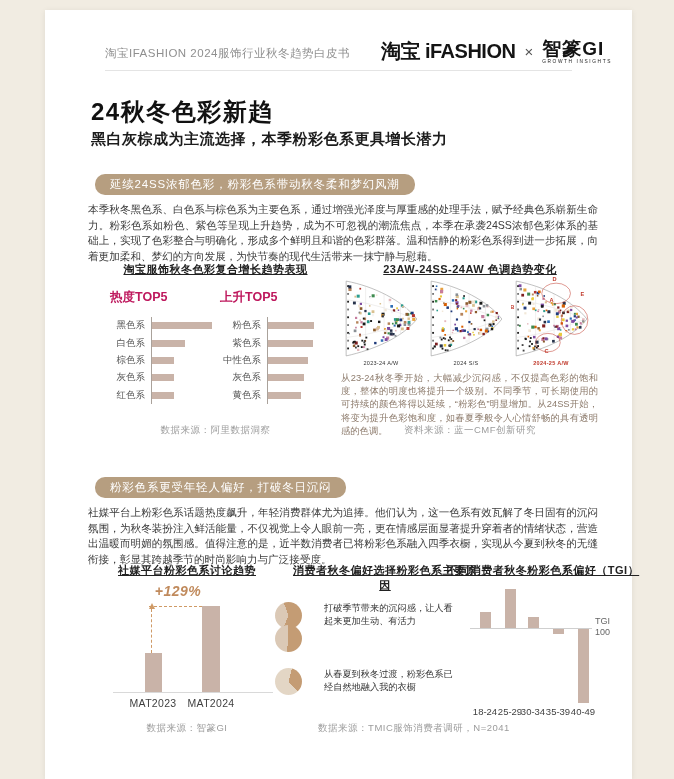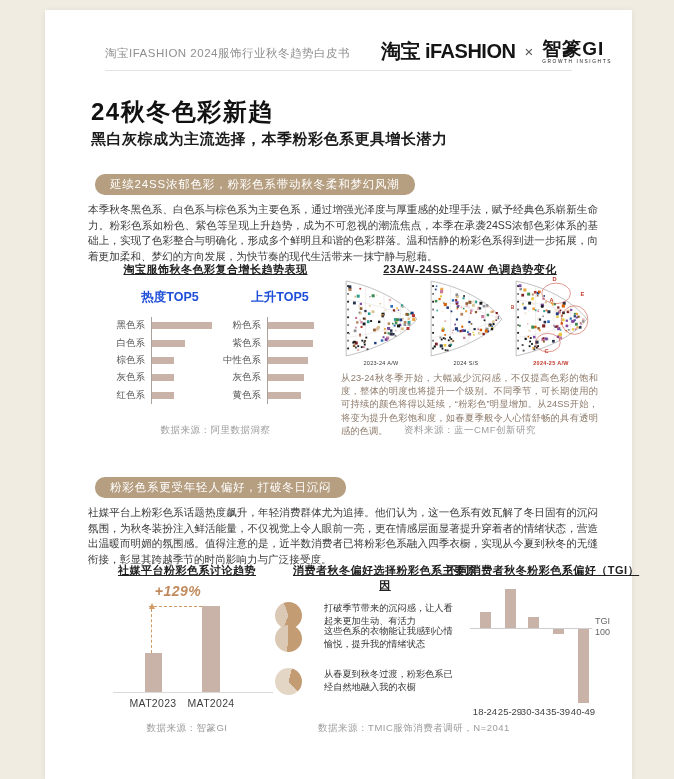--- a/index.html
+++ b/index.html
@@ -19,21 +19,21 @@
   
   .page-title{left:46px;top:86px;font-size:24px;font-weight:800;color:#111;letter-spacing:1.5px;}
   .page-subtitle{left:46px;top:120px;font-size:15px;font-weight:600;color:#1c1c1c;letter-spacing:.5px;}
   .badge{left:50px;display:inline-block;background:var(--tan);color:#fff;border-radius:10px;padding:3px 15px;font-size:11.5px;letter-spacing:.8px;white-space:nowrap;}
   .para{left:43px;width:510px;font-size:10.6px;line-height:15.6px;color:#3b3b3b;text-align:justify;}
   
   .panel-title{font-size:11px;font-weight:700;color:#222;text-align:center;letter-spacing:.5px;text-decoration:underline;}
   .src{font-size:9.5px;color:#9c9c9c;text-align:center;letter-spacing:.5px;}
   
   #growth-panel{left:43px;top:252px;width:255px;height:170px;}
-  .grp-header{position:absolute;top:27px;width:120px;text-align:center;font-size:12.5px;font-weight:700;color:#1d4ed8;}
+  .grp-header{position:absolute;top:27px;width:120px;font-size:12.5px;font-weight:700;color:#be185d;}
   .bar-col{position:absolute;top:55px;display:flex;flex-direction:column;}
   .bar-row{display:flex;align-items:center;height:17.4px;}
   .bar-label{text-align:right;padding-right:6px;font-size:9.5px;color:#555;white-space:nowrap;}
   .bar-track{border-left:1px solid #aaa29b;align-self:stretch;display:flex;align-items:center;}
   .bar-fill{height:7px;background:var(--bar);}
   
   #tone-panel{left:295px;top:252px;width:260px;height:170px;}
   #cones{position:absolute;left:1px;top:15px;display:flex;gap:5px;}
   .cone{width:80px;display:flex;flex-direction:column;align-items:center;position:relative;}
   .cone-label{font-size:5.5px;color:#333;margin-top:1px;letter-spacing:.3px;}
@@ -619,21 +619,20 @@
     </div>
     <div class="abs src" style="left:46px;top:712px;width:192px;">数据来源：智篆GI</div>
 
     <div class="abs" id="reasons-panel">
         <div class="reason-row" style="top: 17px; margin-top: 22px;">
           <div class="pie" style="background: conic-gradient(from -20deg, rgb(196, 156, 116) 0deg, rgb(196, 156, 116) 62%, rgb(219, 201, 182) 62%, rgb(219, 201, 182) 100%);"></div>
           <div class="reason-text">打破季节带来的沉闷感，让人看起来更加生动、有活力</div>
         </div>
         <div class="reason-row" style="top: 62px;">
           <div class="pie" style="background: conic-gradient(rgb(196, 156, 116) 0deg, rgb(196, 156, 116) 52%, rgb(219, 201, 182) 52%, rgb(219, 201, 182) 100%);"></div>
-          <div class="reason-text">这些色系的衣物能让我感到心情愉悦，提升我的情绪状态</div>
         </div>
         <div class="reason-row" style="top: 105px;">
           <div class="pie" style="background: conic-gradient(from 15deg, rgb(196, 156, 116) 0deg, rgb(196, 156, 116) 34%, rgb(227, 214, 197) 34%, rgb(227, 214, 197) 100%);"></div>
           <div class="reason-text">从春夏到秋冬过渡，粉彩色系已经自然地融入我的衣橱</div>
         </div>
       </div>
 
     <div class="abs" id="tgi-panel">
       <div class="tgi-baseline"></div>
       <div id="tgi-bars">

